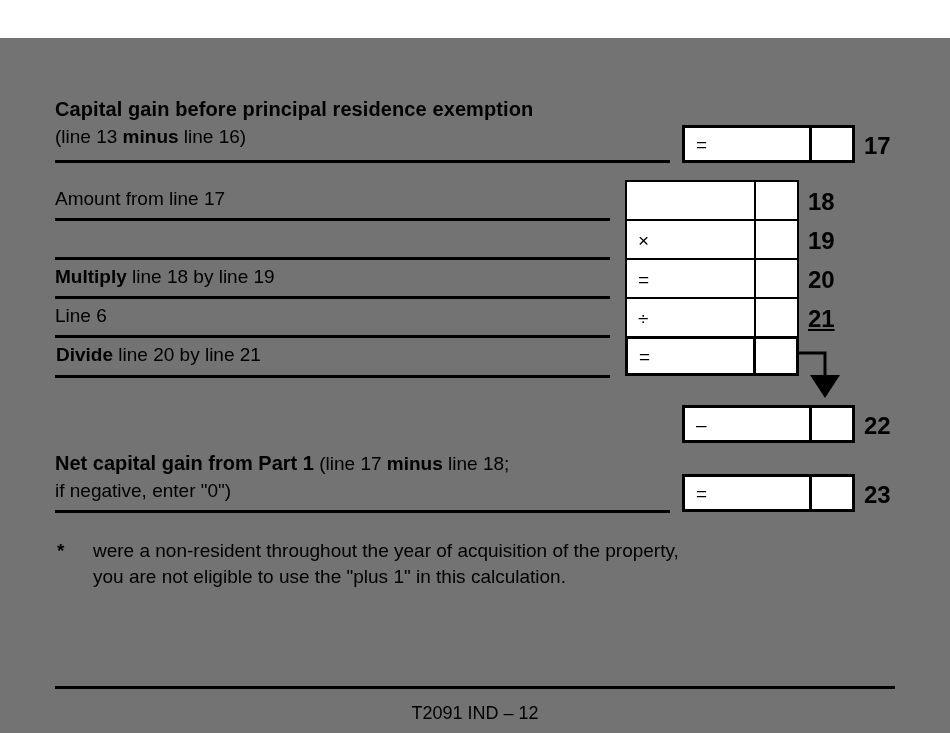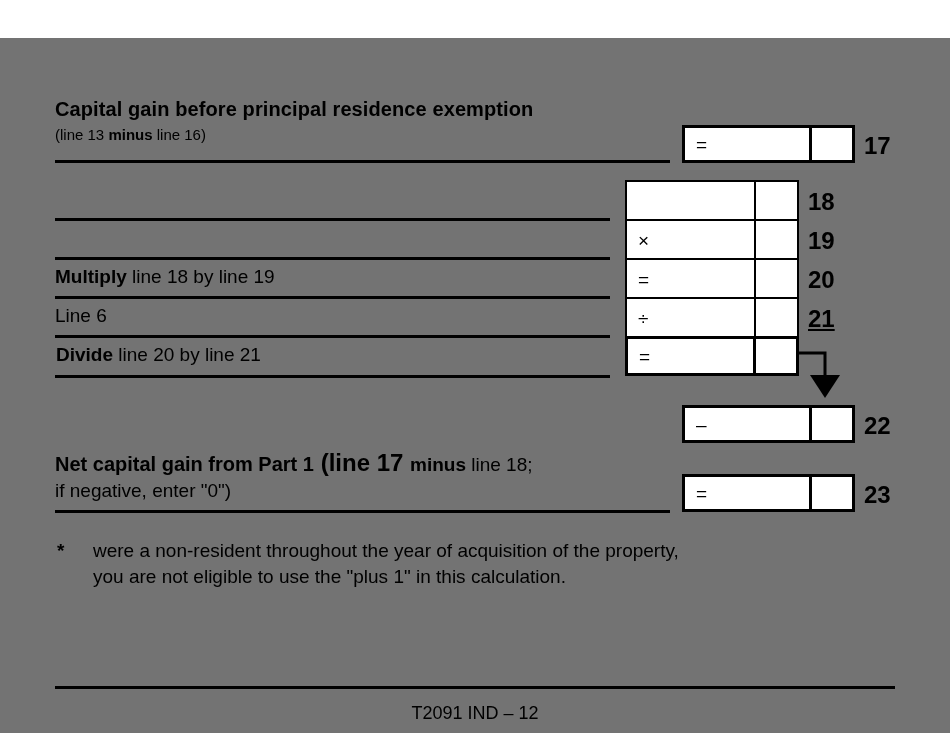--- a/index.html
+++ b/index.html
@@ -42,21 +42,21 @@
     top: 60px;
     font-size: 20px;
     font-weight: bold;
     letter-spacing: .1px;
     white-space: nowrap;
   }
   .heading-sub {
     position: absolute;
     left: 55px;
     top: 88px;
-    font-size: 15px;
+    font-size: 19px;
     white-space: nowrap;
   }
 
   
   .amt-box {
     position: absolute;
     box-sizing: border-box;
     border: 3px solid #000;
     background: #fff;
     display: flex;
@@ -169,20 +169,21 @@
   <div class="rule" style="left:55px; top:122px; width:615px;"></div>
 
   <div class="amt-box" style="left:682px; top:87px; width:173px; height:38px;">
     <div class="amt-main">
       <span class="op">=</span>
     </div>
     <div class="amt-cents"></div>
   </div>
   <div class="lineno" style="left:864px; top:96px;">17</div>
 
+  <div class="txt" style="left:55px; top:148px;">Amount from line 17</div>
   <div class="rule" style="left:55px; top:180px; width:555px;"></div>
 
   <div class="rule" style="left:55px; top:219px; width:555px;"></div>
 
   <div class="txt" style="left:55px; top:226px;"><span class="bold">Multiply</span><span> line 18 by line 19</span></div>
   <div class="rule" style="left:55px; top:258px; width:555px;"></div>
 
   <div class="txt" style="left:55px; top:265px;">Line 6</div>
   <div class="rule" style="left:55px; top:297px; width:555px;"></div>
 
@@ -238,21 +239,21 @@
   </svg>
 
   <div class="amt-box" style="left:682px; top:367px; width:173px; height:38px;">
     <div class="amt-main">
       <span class="op">–</span>
     </div>
     <div class="amt-cents"></div>
   </div>
   <div class="lineno" style="left:864px; top:376px;">22</div>
 
-  <div class="txt" style="left:55px; top:412px; font-size:20px;"><span class="bold">Net capital gain from Part 1</span><span style="font-size:24px;font-weight:bold;"> (line 17 </span><span class="bold" style="font-size:19px;">minus</span><span style="font-size:19px;"> line 18;</span></div>
+  <div class="txt" style="left:55px; top:412px; font-size:20px;"><span class="bold">Net capital gain from Part 1</span><span style="font-size:19px;"> (line 17 </span><span class="bold" style="font-size:19px;">minus</span><span style="font-size:19px;"> line 18;</span></div>
   <div class="txt" style="left:55px; top:440px;">if negative, enter "0")</div>
   <div class="rule" style="left:55px; top:472px; width:615px;"></div>
 
   <div class="amt-box" style="left:682px; top:436px; width:173px; height:38px;">
     <div class="amt-main">
       <span class="op">=</span>
     </div>
     <div class="amt-cents"></div>
   </div>
   <div class="lineno" style="left:864px; top:445px;">23</div>

